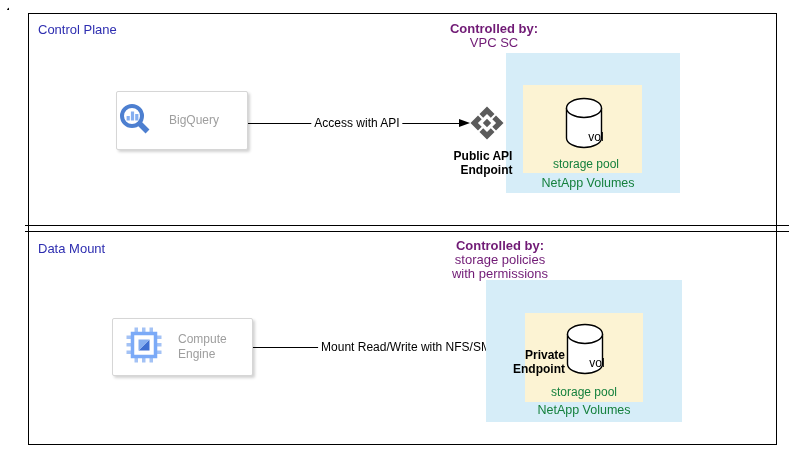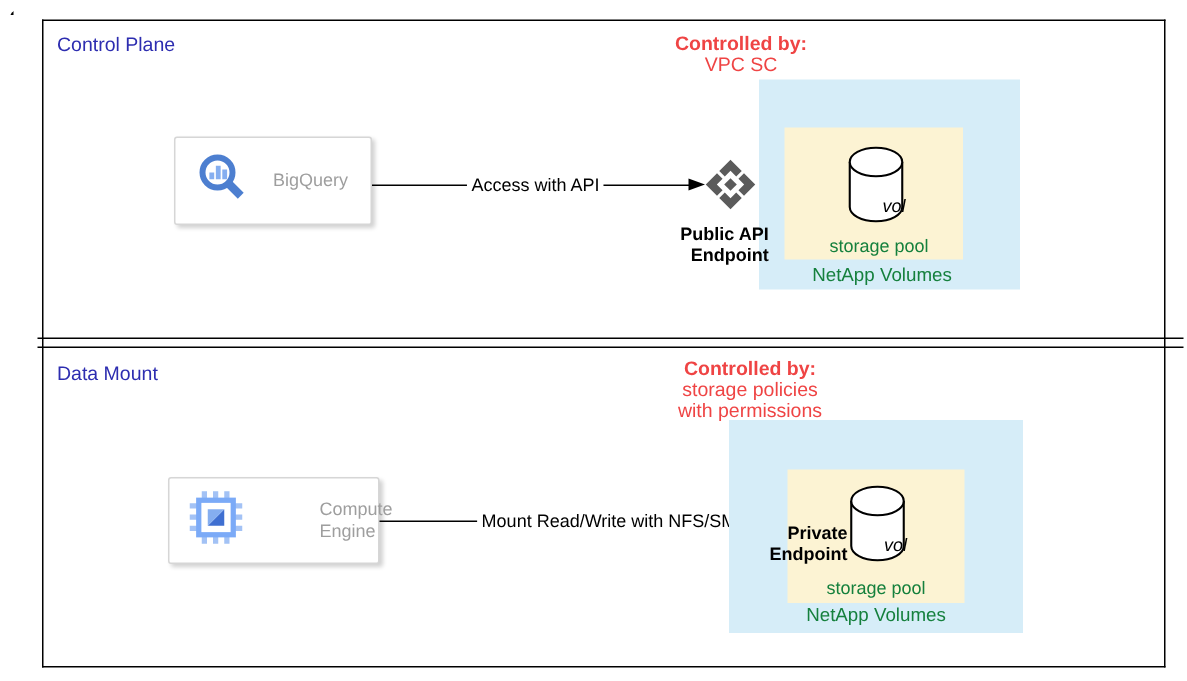--- a/index.html
+++ b/index.html
@@ -23,60 +23,60 @@
   .plane-title { font-size:13px; color:#2d2db0; white-space:nowrap; }
   #cp-title { left:38px; top:22px; }
   #dp-title { left:38px; top:241px; }
 
   
   .service-node {
     background:#fff; border:1px solid #d6d6d6; border-radius:2px;
     box-shadow:2px 2px 3px rgba(0,0,0,0.18);
     display:flex; align-items:center;
   }
-  #bigquery-node { left:116px; top:91px; width:132px; height:59px; padding-left:13px; gap:16px; }
+  #bigquery-node { left:116px; top:91px; width:132px; height:59px; gap:16px; }
   #compute-node  { left:112px; top:318px; width:141px; height:58px; padding-left:13px; gap:16px; }
   .service-label { font-size:12px; color:#9e9e9e; line-height:15px; }
-  #compute-node .service-label { width:62px;margin-left:35px; }
+  #compute-node .service-label { width:62px; }
 
   
   .edge-line { background:#000; height:1px; }
   #arrow1-line { left:248px; top:123px; width:212px; }
   #arrow2-line { left:253px; top:347px; width:303px; }
   .arrow-head {
     width:0; height:0;
     border-top:4.5px solid transparent; border-bottom:4.5px solid transparent;
     border-left:11px solid #000;
   }
   #arrow1-head { left:459px; top:119px; }
   #arrow2-head { left:555px; top:343px; }
   .edge-label {
     font-size:12px; color:#000; background:#fff; padding:0 3px;
     white-space:nowrap; transform:translateX(-50%); line-height:13px;
   }
   #arrow1-label { left:357px; top:117px;text-align:right; }
   #arrow2-label { left:410px; top:341px; }
 
   
-  .red-block { color:#ef4444; text-align:center; transform:translateX(-50%); font-size:13px; line-height:14px; }
+  .red-block { color:#701a75; text-align:center; transform:translateX(-50%); font-size:13px; line-height:14px; }
   .red-block .rb-title { font-weight:bold; display:block; }
   .red-block .rb-line { display:block; }
   #cp-red { left:494px; top:22px; }
   #dp-red { left:500px; top:239px; }
 
   
   .blue-zone { background:#d6edf8; }
   .yellow-zone { background:#fcf3d3; }
   #cp-blue   { left:506px; top:53px;  width:174px; height:140px; }
   #cp-yellow { left:523px; top:85px;  width:119px; height:88px; }
   #dp-blue   { left:486px; top:280px; width:196px; height:142px; }
   #dp-yellow { left:525px; top:313px; width:118px; height:89px; }
 
   
-  .cylinder { width:62px; height:52px;font-style:italic; }
+  .cylinder { width:62px; height:52px; }
   #cp-cylinder { left:565px; top:97px; }
   #dp-cylinder { left:566px; top:323px; }
   .vol-label {
     position:absolute; left:0; right:0; bottom:5px; text-align:center;
     font-size:12px; color:#000;
   }
   .zone-label { font-size:12px; color:#15803d; white-space:nowrap; transform:translateX(-50%); }
   #cp-pool-label   { left:586px; top:157px; }
   #cp-product-label{ left:588px; top:176px; font-size:12.5px; }
   #dp-pool-label   { left:584px; top:385px; }

